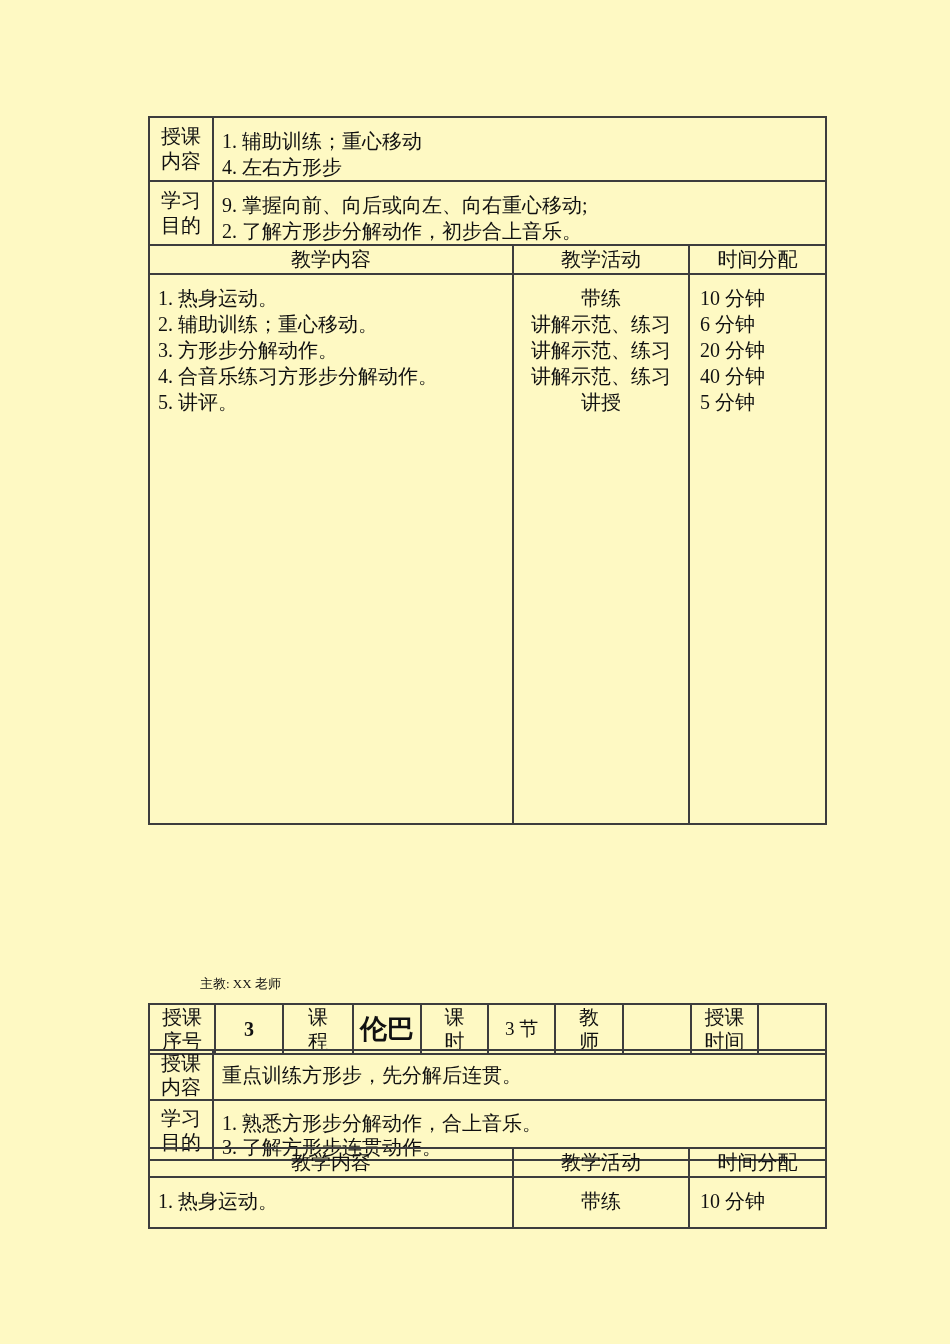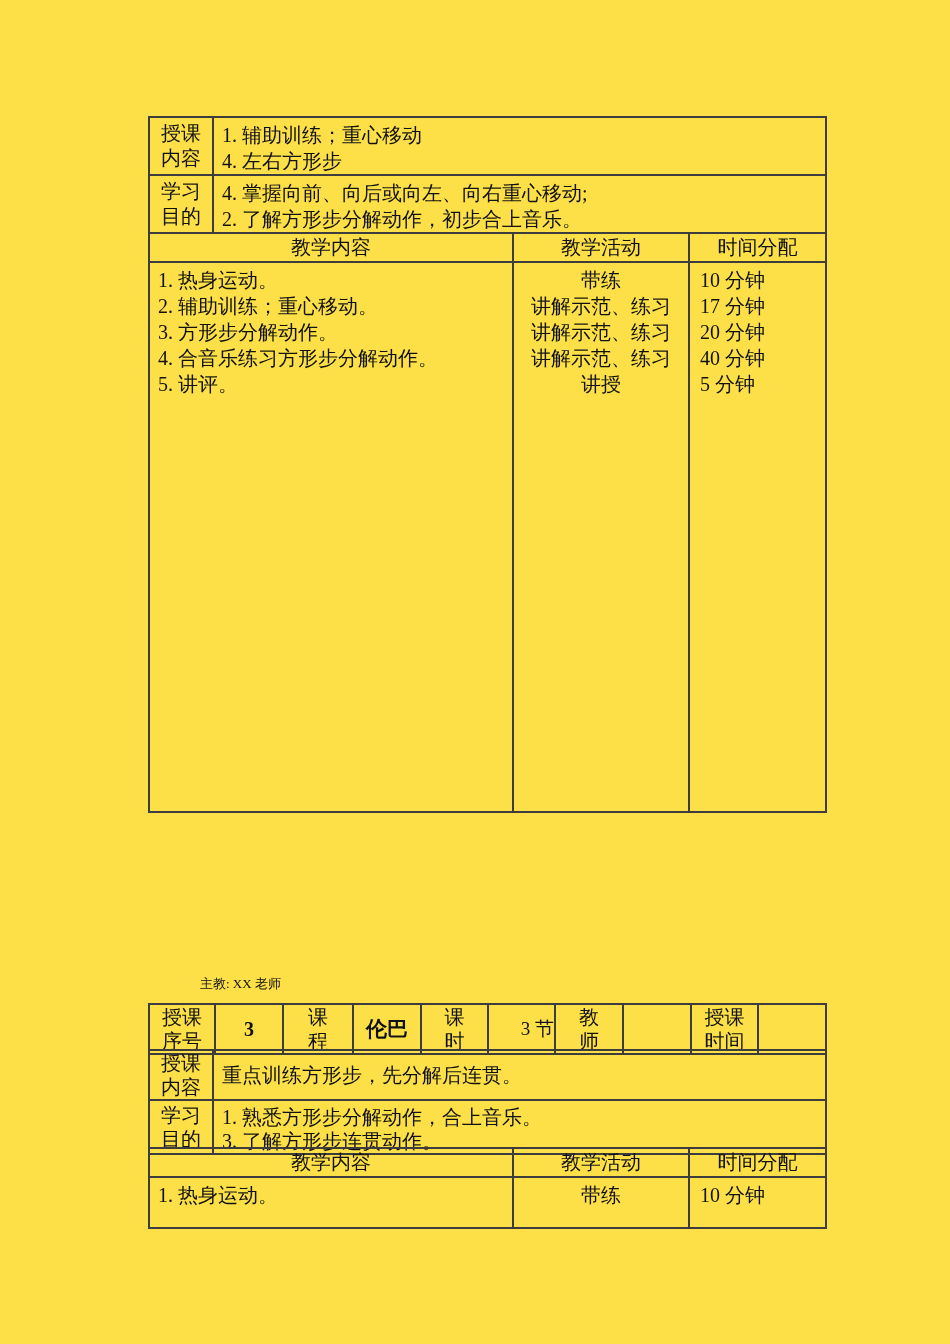--- a/index.html
+++ b/index.html
@@ -1,48 +1,48 @@
 <!DOCTYPE html>
 <html><head>
 <meta charset="utf-8">
 <style>
   html,body{margin:0;padding:0;background:#ffffff;}
   .page{
-    position:relative;width:950px;height:1344px;background:#fde047;
+    position:relative;width:950px;height:1344px;background:#fef9c3;
     font-family:"Liberation Serif","DejaVu Sans",serif;color:#111111;
     overflow:hidden;
   }
   table{border-collapse:collapse;table-layout:fixed;position:absolute;}
   td{border:2px solid #3d3d3d;padding:0;vertical-align:middle;overflow:hidden;}
   .lbl{
     text-align:center;white-space:pre-line;font-size:20px;line-height:25px;
   }
   .hdr{
     text-align:center;font-size:20px;font-weight:normal;height:27px;
   }
   .line{font-size:20px;line-height:26px;padding-left:8px;text-align:left;}
   .line-c{font-size:20px;line-height:26px;text-align:center;padding:0;}
   .line-t{font-size:20px;line-height:26px;padding-left:10px;text-align:left;}
   .vtop{vertical-align:top;}
-  .pad-top{padding-top:4px;}
+  .pad-top{padding-top:10px;}
   .title{
     position:absolute;left:205px;top:894px;font-size:38px;line-height:46px;
     letter-spacing:1px;white-space:nowrap;
   }
   .teacher{
     position:absolute;left:200px;top:972px;font-size:13px;line-height:24px;
     white-space:nowrap;
   }
   .footer{
     position:absolute;left:0;top:1243px;width:950px;text-align:center;
     font-size:15px;font-weight:bold;letter-spacing:1px;
   }
-  .bold-val{font-weight:bold;font-size:21px;text-align:center;}
+  .bold-val{font-weight:bold;font-size:27px;text-align:center;}
   .num-val{font-weight:bold;font-size:20px;text-align:center;}
-  .plain-val{font-size:19px;text-align:right;margin-left:44px;}
+  .plain-val{font-size:19px;text-align:center;margin-left:44px;}
 </style>
 </head>
 <body>
 
 <div class="page">
 
   <table style="left:148px;top:116px;width:677px;">
     <colgroup>
       <col style="width:64px">
         <col style="width:300px">
@@ -55,21 +55,21 @@
 内容</td>
       <td colspan="3" class="vtop pad-top">
         <div class="line">1. 辅助训练；重心移动</div>
         <div class="line">4. 左右方形步</div>
       </td>
     </tr>
     <tr style="height:52px">
       <td class="lbl">学习
 目的</td>
       <td colspan="3" class="vtop pad-top">
-        <div class="line">4. 掌握向前、向后或向左、向右重心移动;</div>
+        <div class="line">9. 掌握向前、向后或向左、向右重心移动;</div>
         <div class="line">2. 了解方形步分解动作，初步合上音乐。</div>
       </td>
     </tr>
     <tr style="height:27px">
       <td colspan="2" class="hdr">教学内容</td>
       <td class="hdr">教学活动</td>
       <td class="hdr">时间分配</td>
     </tr>
     <tr style="height:550px">
       <td colspan="2" class="vtop pad-top">
@@ -81,21 +81,21 @@
       </td>
       <td class="vtop pad-top">
         <div class="line-c">带练</div>
         <div class="line-c">讲解示范、练习</div>
         <div class="line-c">讲解示范、练习</div>
         <div class="line-c">讲解示范、练习</div>
         <div class="line-c">讲授</div>
       </td>
       <td class="vtop pad-top">
         <div class="line-t">10 分钟</div>
-        <div class="line-t">17 分钟</div>
+        <div class="line-t">6 分钟</div>
         <div class="line-t">20 分钟</div>
         <div class="line-t">40 分钟</div>
         <div class="line-t">5 分钟</div>
       </td>
     </tr>
   </tbody>
     </table>
 
   <div class="teacher">主教: XX 老师</div>
 

